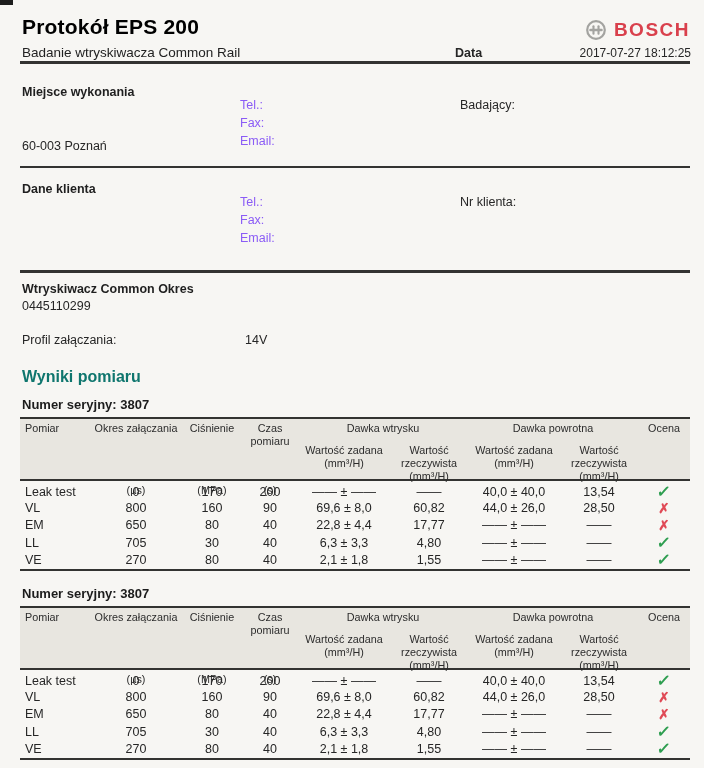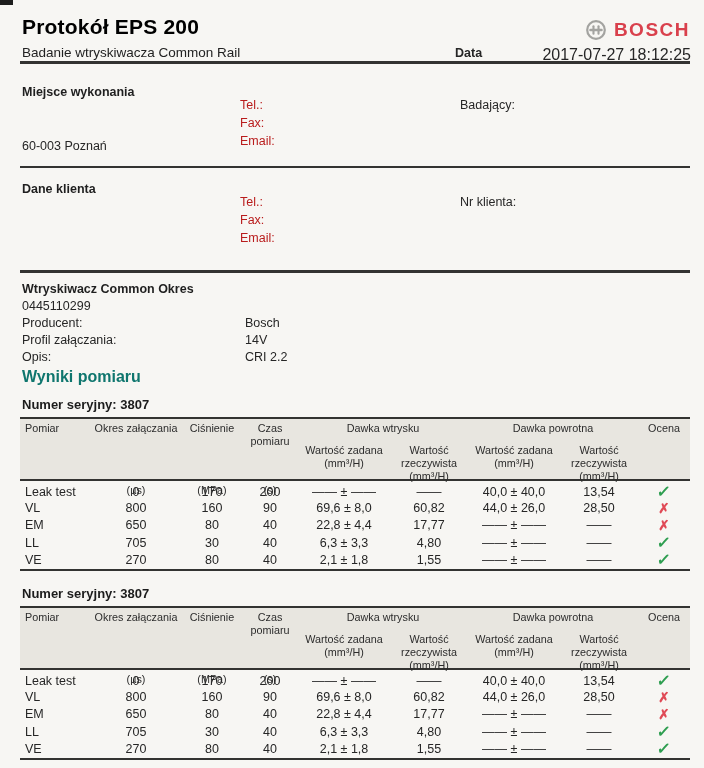--- a/index.html
+++ b/index.html
@@ -19,31 +19,31 @@
     font-family:"Liberation Sans", sans-serif;
     color:var(--ink);
     overflow:hidden;
   }
   .artifact{position:absolute;left:0;top:0;width:13px;height:5px;background:#1d1d1d;}
 
   
   .title{position:absolute;left:22px;top:15px;font-size:21px;font-weight:bold;letter-spacing:.2px;color:#000000;}
   .subtitle{position:absolute;left:22px;top:45px;font-size:13.5px;font-weight:normal;color:#222;}
   .data-label{position:absolute;left:455px;top:46px;font-size:12.5px;font-weight:bold;}
-  .date-value{position:absolute;right:13px;top:46px;font-size:16px;}
+  .date-value{position:absolute;right:13px;top:46px;font-size:12px;}
   .brand{position:absolute;right:14px;top:19px;display:flex;align-items:center;gap:7px;}
   .brand-text{font-size:19px;font-weight:bold;letter-spacing:1.5px;color:var(--brand);}
   .rule{position:absolute;left:20px;width:670px;background:var(--rule);}
   .rule-1{top:61px;height:3px;}
   .rule-2{top:166px;height:2px;}
   .rule-3{top:270px;height:3px;}
 
   
   .sec-heading{position:absolute;left:22px;font-size:12.5px;font-weight:bold;color:#1f1f1f;}
-  .lbl{font-size:12.5px;color:#b91c1c;}
+  .lbl{font-size:12.5px;color:#8b5cf6;}
   .stack{position:absolute;display:flex;flex-direction:column;gap:4px;}
   .addr{position:absolute;left:22px;font-size:12.5px;}
   .side-lbl{position:absolute;left:460px;font-size:12.5px;}
   .inj-field{position:absolute;left:22px;width:560px;display:flex;font-size:12.5px;}
   .inj-field .f-label{width:223px;}
   .results-heading{position:absolute;left:22px;top:368px;font-size:16px;font-weight:bold;color:#0f766e;}
   .serial{position:absolute;left:22px;font-size:13px;font-weight:bold;color:#1c1c1c;}
 
   
   .rtable{
@@ -129,31 +129,23 @@
     <span class="lbl">Fax:</span>
     <span class="lbl">Email:</span>
   </div>
   <div class="side-lbl" style="top:195px">Nr klienta:</div>
   <div class="rule rule-3"></div>
 
   <div class="sec-heading" style="top:282px">Wtryskiwacz Common Okres</div>
   <div class="inj-field" style="top:299px">
     <span class="f-value">0445110299</span>
   </div>
-  <div class="inj-field" style="top:316px">
-    <span class="f-label">Producent:</span>
-    <span class="f-value">Bosch</span>
-  </div>
   <div class="inj-field" style="top:333px">
     <span class="f-label">Profil załączania:</span>
     <span class="f-value">14V</span>
-  </div>
-  <div class="inj-field" style="top:350px">
-    <span class="f-label">Opis:</span>
-    <span class="f-value">CRI 2.2</span>
   </div>
 
   <div class="results-heading">Wyniki pomiaru</div>
 
   <div class="serial" style="top:397px">Numer seryjny: 3807</div>
   <div class="rtable" style="top:417px">
     <div class="thead">
       <div class="th th-pomiar">Pomiar</div>
       <div class="th th-okres">Okres załączania</div>
       <div class="th th-cisnienie">Ciśnienie</div>

